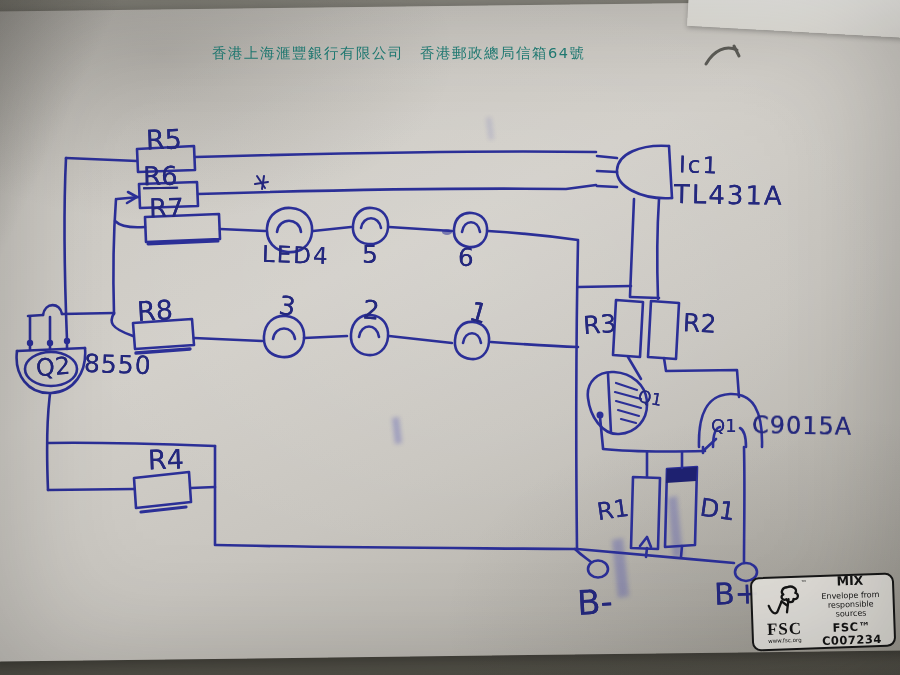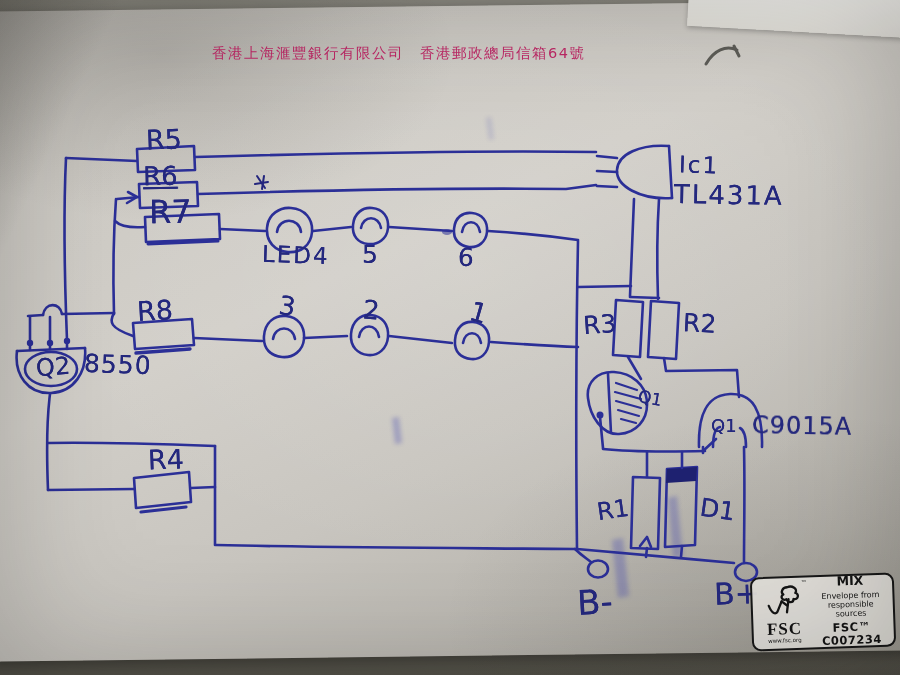--- a/index.html
+++ b/index.html
@@ -25,21 +25,21 @@
   }
   .white-strip{
     position:absolute;left:688px;top:-8px;width:226px;height:40px;
     transform:rotate(3.2deg);
     background:linear-gradient(180deg,#f4f3ef,#e4e2dc);
     box-shadow:0 2px 5px rgba(0,0,0,0.25);
   }
   .vignette{position:absolute;inset:0;pointer-events:none;box-shadow:inset 0 0 130px rgba(0,0,0,0.22);}
   .header-text{
     position:absolute;left:212px;top:44px;width:480px;
-    font-size:14.5px;letter-spacing:1.5px;color:#be185d;font-weight:500;
+    font-size:14.5px;letter-spacing:1.5px;color:#0f766e;font-weight:500;
     filter:blur(0.3px);opacity:0.9;white-space:nowrap;
   }
   svg.circuit{position:absolute;left:0;top:0;}
   .lbl{
     position:absolute;color:#24287e;white-space:nowrap;
     text-shadow:0 0 0.6px #24287e;
   }
   
   .fsc{
     position:absolute;left:751px;top:575px;width:144px;height:74px;
@@ -247,21 +247,21 @@
     </g>
 
     <g stroke="#4a4a45" stroke-width="3" fill="none" stroke-linecap="round" opacity="0.85">
       <path d="M706,64 C714,50 726,45 737,50"></path>
         <path d="M734,46 L739,56"></path>
     </g>
   </svg>
 
   <div class="lbl" style="left:146px;top:124px;font-size:27px;transform:rotate(-2deg);">R5</div>
   <div class="lbl" style="left:143px;top:161px;font-size:26px;transform:rotate(-1deg);text-decoration:underline;">R6</div>
-  <div class="lbl" style="left:149px;top:193px;font-size:32px;transform:rotate(-1deg);">R7</div>
+  <div class="lbl" style="left:149px;top:193px;font-size:26px;transform:rotate(-1deg);">R7</div>
   <div class="lbl" style="left:262px;top:242px;font-size:23px;letter-spacing:2px;transform:rotate(2deg);">LED4</div>
   <div class="lbl" style="left:362px;top:240px;font-size:25px;">5</div>
   <div class="lbl" style="left:458px;top:243px;font-size:25px;transform:rotate(3deg);">6</div>
   <div class="lbl" style="left:137px;top:295px;font-size:27px;transform:rotate(-3deg);">R8</div>
   <div class="lbl" style="left:279px;top:291px;font-size:26px;transform:rotate(8deg);">3</div>
   <div class="lbl" style="left:363px;top:295px;font-size:26px;transform:rotate(5deg);">2</div>
   <div class="lbl" style="left:470px;top:297px;font-size:27px;transform:rotate(16deg);">1</div>
   <div class="lbl" style="left:36px;top:353px;font-size:24px;transform:rotate(-4deg);">Q2</div>
   <div class="lbl" style="left:84px;top:350px;font-size:25px;transform:rotate(2deg);letter-spacing:1px;">8550</div>
   <div class="lbl" style="left:148px;top:444px;font-size:27px;transform:rotate(-2deg);">R4</div>

